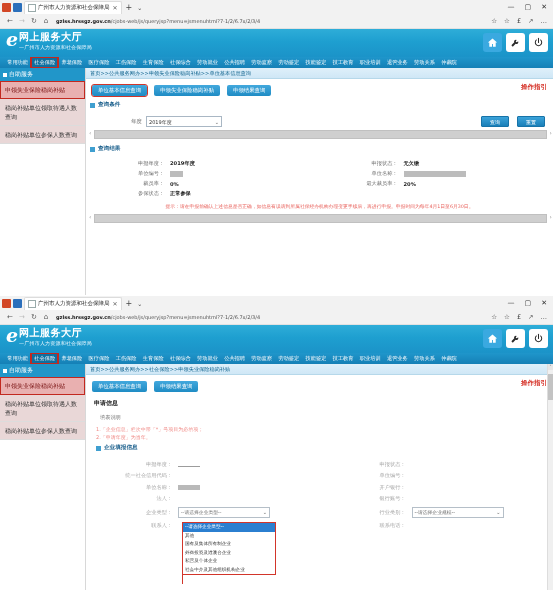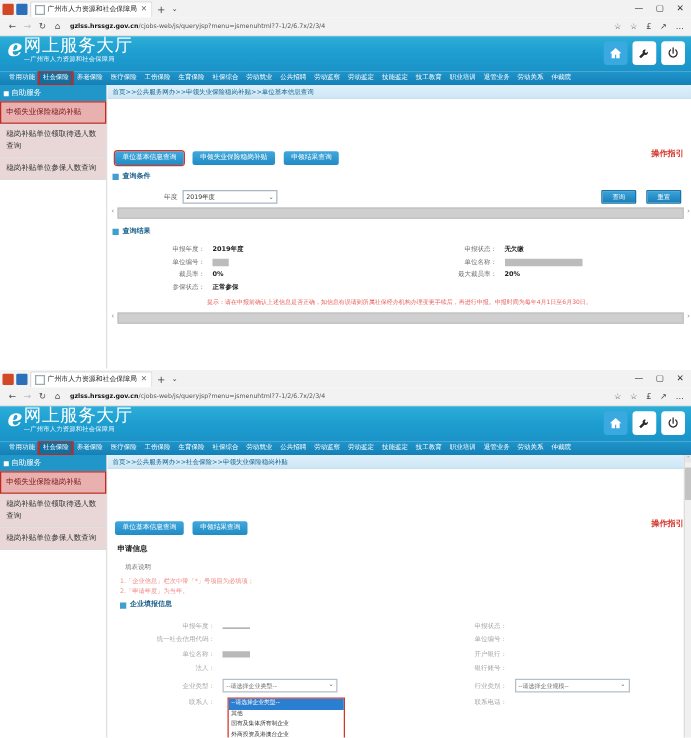--- a/index.html
+++ b/index.html
@@ -35,21 +35,21 @@
   .urltext{font-size:5px;color:#555;white-space:nowrap;overflow:hidden;}
   .urltext b{color:#111;font-weight:bold;}
   .navright{display:flex;align-items:center;gap:7px;padding-right:2px;}
   .navright span{font-size:6.5px;color:#444;}
 
   
   .site-head{height:28px;background:linear-gradient(180deg,#2eadd8 0%,#1e9fd0 45%,#1b93c8 100%);position:relative;}
   .logo{position:absolute;left:6px;top:2px;display:flex;align-items:flex-start;}
   .logo-e{font-family:"DejaVu Serif","Liberation Serif",serif;font-size:19px;color:#fff;line-height:17px;font-style:italic;font-weight:bold;}
   .logo-txt{margin-left:1px;}
-  .logo-main{font-size:14px;color:#ffffff;font-weight:normal;letter-spacing:.5px;line-height:12px;}
+  .logo-main{font-size:10px;color:#ffffff;font-weight:bold;letter-spacing:.5px;line-height:12px;}
   .logo-sub{font-size:5px;color:#eaf7ff;margin-top:1px;letter-spacing:.2px;}
   .head-btns{position:absolute;right:5px;top:4px;display:flex;gap:4px;}
   .hbtn{width:19px;height:19px;border-radius:3px;background:#fff;display:flex;align-items:center;justify-content:center;}
   .hbtn.home{background:#3aa9e0;}
   .hbtn svg{display:block;}
 
   
   .mainnav{height:11px;background:linear-gradient(180deg,#1f96cb,#1580b6);display:flex;align-items:center;padding-left:4px;}
   .mn{font-size:5.2px;color:#ffffff;padding:0 3.2px;line-height:11px;white-space:nowrap;}
   .mn.active{background:#0e6fa0;box-shadow:0 0 0 1px #c2281f inset;outline:1px solid #c2281f;}
@@ -59,21 +59,21 @@
   .sidebar{width:85px;background:#fff;border-right:1px solid #d8d8d8;flex:0 0 85px;}
   .sb-head{background:#2196c9;color:#fff;font-size:6px;height:13px;display:flex;align-items:center;padding-left:3px;gap:2px;}
   .sb-sq{width:4px;height:4px;background:#fff;display:inline-block;}
   .sb-item{font-size:6px;color:#333;padding:4px 5px;border-bottom:1px solid #dcdcdc;line-height:9px;}
   .sb-item.sel{background:#e9b0b0;color:#7a1414;outline:1px solid #c2281f;outline-offset:-1px;}
   .sb-item.hl{background:#e9d7d7;}
 
   .content{flex:1;position:relative;background:#fff;overflow:hidden;}
   .crumb{height:10px;background:linear-gradient(180deg,#dff0fa,#cfe7f6);border-bottom:1px solid #b6d8ea;
          display:flex;align-items:center;padding-left:4px;font-size:5.2px;color:#11648f;}
-  .tabrow{height:16px;display:flex;align-items:center;gap:7px;padding:3px 0 0 6px;position:relative;margin-top:36px;}
+  .tabrow{height:16px;display:flex;align-items:center;gap:7px;padding:3px 0 0 6px;position:relative;}
   .ptab{font-size:5.4px;color:#fff;background:linear-gradient(180deg,#42a8dd,#1f8cc4);
         border-radius:2px;padding:2px 6px;line-height:7px;white-space:nowrap;}
   .ptab.cur{outline:1.3px solid #d2352a;}
   .guide{position:absolute;right:6px;top:4px;color:#d6342a;font-size:6.5px;font-weight:bold;}
 
   .sect{display:flex;align-items:center;gap:3px;padding:3px 0 2px 4px;font-size:5.6px;color:#1a5f8c;font-weight:bold;}
   .sq{width:5px;height:5px;background:#3f9fd0;display:inline-block;flex:0 0 auto;}
 
   .formrow{display:flex;align-items:center;font-size:5.4px;color:#555;margin:2px 0;}
   .lbl{width:56px;text-align:right;padding-right:4px;color:#666;}

